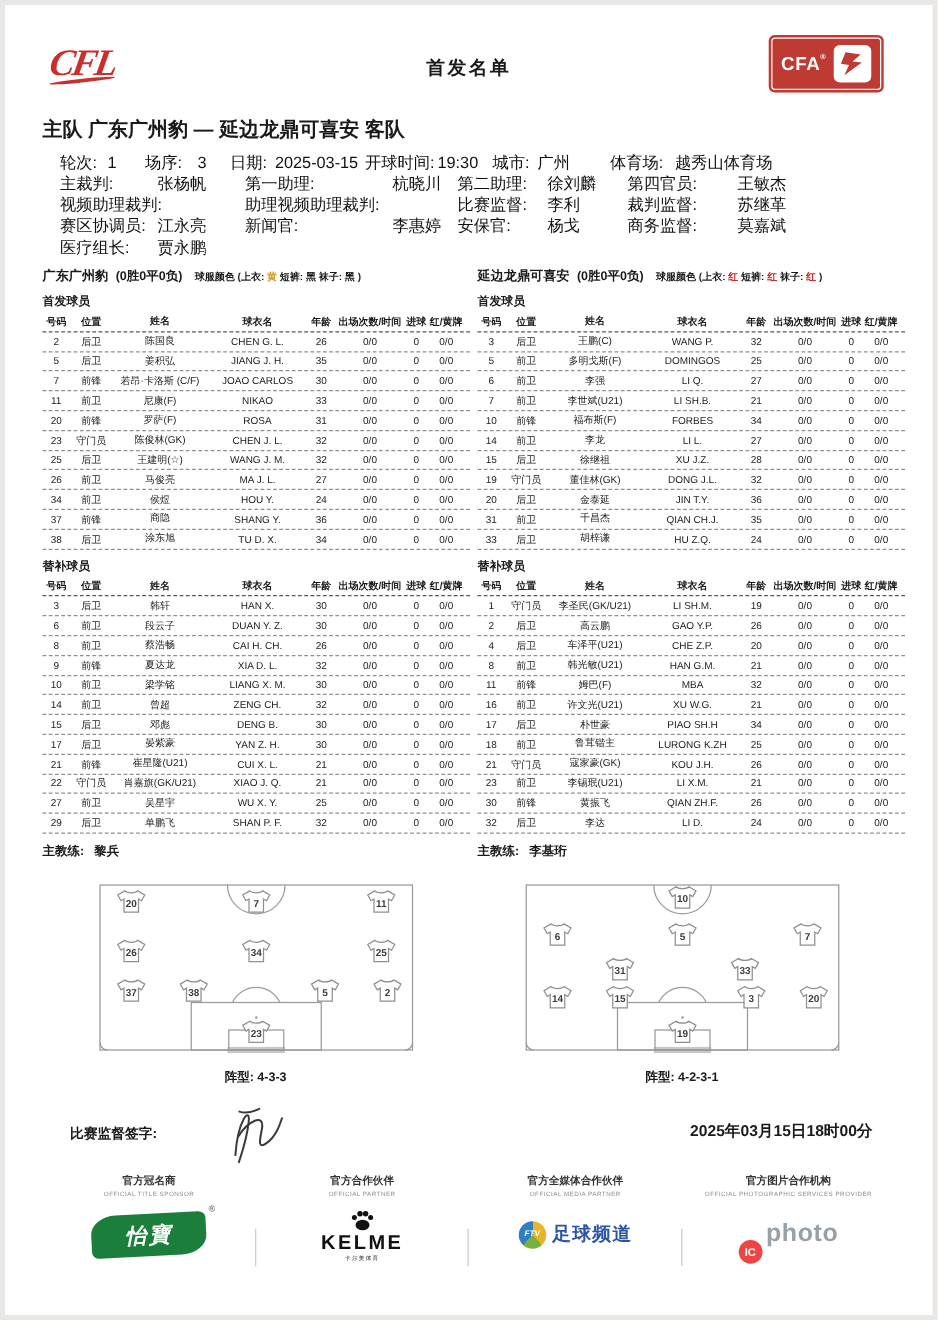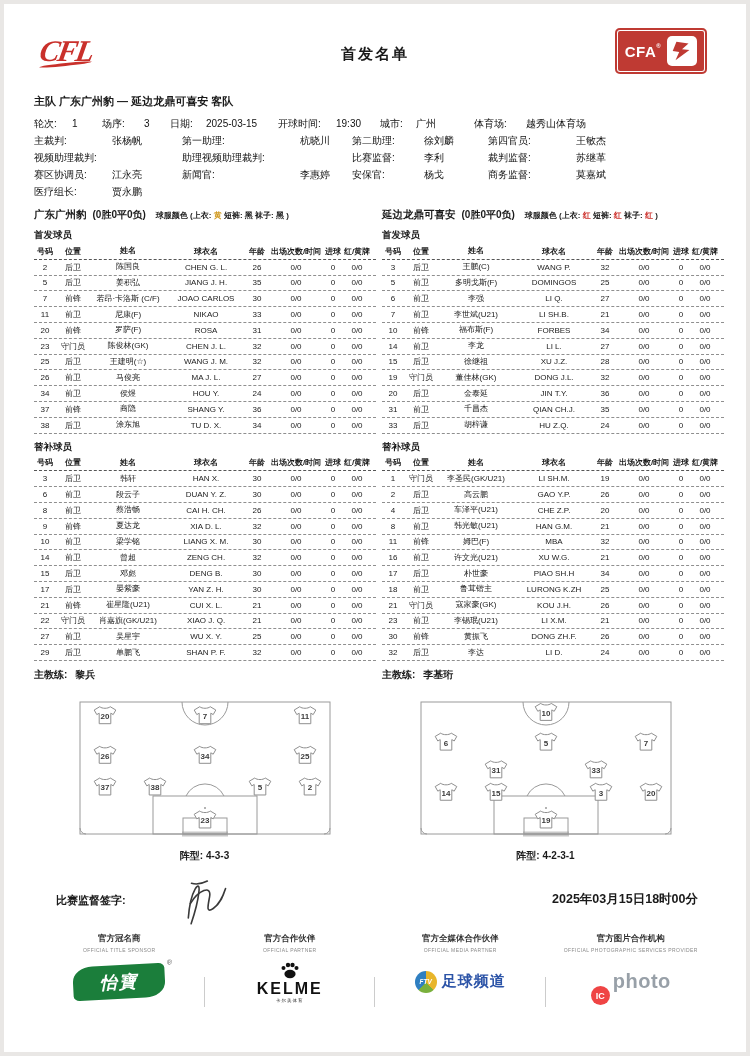--- a/index.html
+++ b/index.html
@@ -19,22 +19,22 @@
   .titles{text-align:center;}
   .title{font-size:17px;font-weight:bold;letter-spacing:1px;}
   .subtitle{font-size:15px;font-weight:bold;margin-top:7px;letter-spacing:2px;}
   .cfa{width:92px;height:46px;background:#bf3a33;border-radius:5px;display:flex;align-items:center;justify-content:center;gap:6px;
        box-shadow:inset 0 0 0 2px #bf3a33, inset 0 0 0 3px #ffffff;margin-left:14px;}
   .cfa-text{color:#fff;font-weight:bold;font-size:15px;letter-spacing:.5px;}
   .cfa-reg{color:#fff;font-size:6px;vertical-align:top;}
   .cfa-badge{width:30px;height:30px;background:#fff;border-radius:5px;display:flex;align-items:center;justify-content:center;}
 
   
-  .teamsline{font-size:11px;font-weight:bold;margin:4px 0 6px;}
-  .irow{display:grid;align-items:baseline;line-height:17px;font-size:10px;white-space:nowrap;}
+  .teamsline{font-size:16px;font-weight:bold;margin:4px 0 6px;}
+  .irow{display:grid;align-items:baseline;line-height:17px;font-size:13px;white-space:nowrap;margin-left:14px;}
   .irow6{grid-template-columns:38px 30px 42px 26px 36px 72px 58px 44px 36px 58px 52px 1fr;}
   .irow4{grid-template-columns:78px 70px 118px 52px 72px 64px 88px 1fr;}
   .il{color:#111;}
   .iv{color:#111;}
 
   
   .teams{display:grid;grid-template-columns:342px 342px;gap:6px;margin-top:8px;}
   .teamhead{display:flex;align-items:baseline;gap:6px;white-space:nowrap;}
   .tname{font-size:10.5px;font-weight:bold;}
   .trecord{font-size:10px;font-weight:bold;}
@@ -671,21 +671,21 @@
               <div class="td c3">LI X.M.</div>
               <div class="td c4">21</div>
               <div class="td c5">0/0</div>
               <div class="td c6">0</div>
               <div class="td c7">0/0</div>
             </div>
             <div class="tr">
               <div class="td c0">30</div>
               <div class="td c1">前锋</div>
               <div class="td c2">黄振飞</div>
-              <div class="td c3">DONG ZH.F.</div>
+              <div class="td c3">QIAN ZH.F.</div>
               <div class="td c4">26</div>
               <div class="td c5">0/0</div>
               <div class="td c6">0</div>
               <div class="td c7">0/0</div>
             </div>
             <div class="tr">
               <div class="td c0">32</div>
               <div class="td c1">后卫</div>
               <div class="td c2">李达</div>
               <div class="td c3">LI D.</div>

